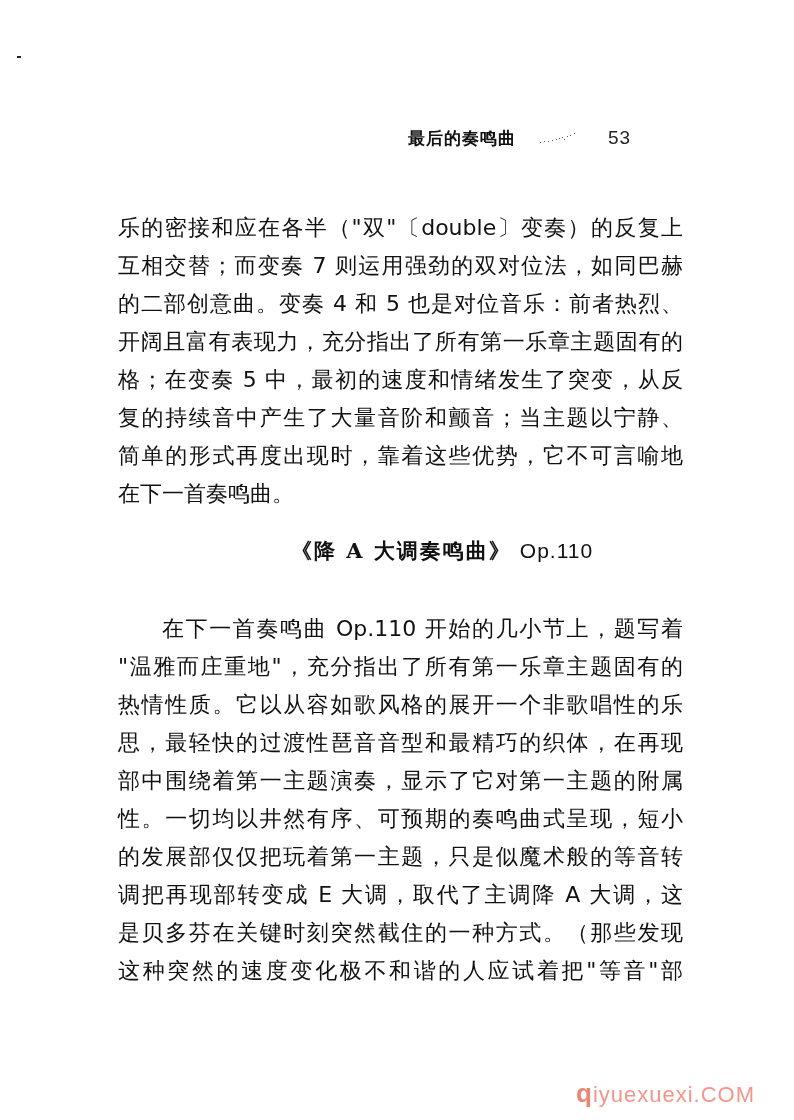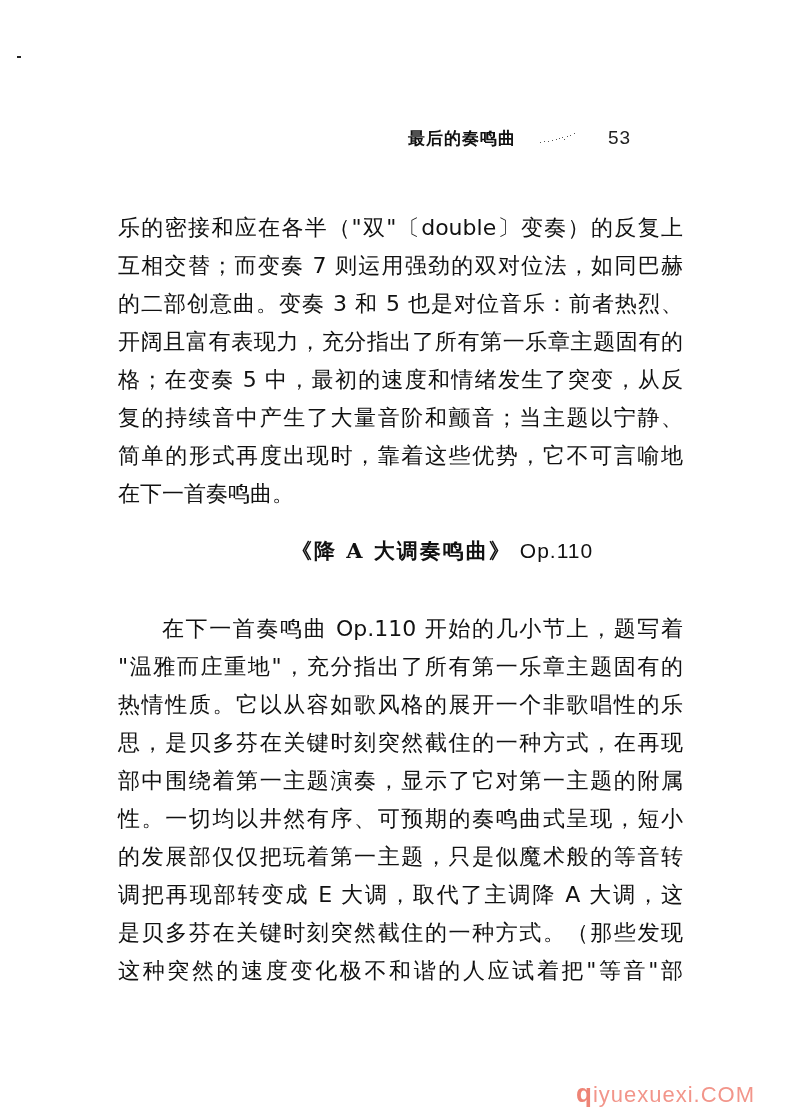--- a/index.html
+++ b/index.html
@@ -139,37 +139,37 @@
     <span style="left:29px;top:5px"></span>
     <span style="left:32px;top:4px"></span>
     <span style="left:36px;top:2px"></span>
   </span>
   <span class="page-number">53</span>
 </div>
 
 <div class="body-text para-1">
   <span class="line">乐的密接和应在各半（"双"〔double〕变奏）的反复上</span>
   <span class="line">互相交替；而变奏 7 则运用强劲的双对位法，如同巴赫</span>
-  <span class="line">的二部创意曲。变奏 3 和 5 也是对位音乐：前者热烈、</span>
+  <span class="line">的二部创意曲。变奏 4 和 5 也是对位音乐：前者热烈、</span>
   <span class="line">开阔且富有表现力，充分指出了所有第一乐章主题固有的</span>
   <span class="line">格；在变奏 5 中，最初的速度和情绪发生了突变，从反</span>
   <span class="line">复的持续音中产生了大量音阶和颤音；当主题以宁静、</span>
   <span class="line">简单的形式再度出现时，靠着这些优势，它不可言喻地</span>
   <span class="line last">在下一首奏鸣曲。</span>
 </div>
 
 <div class="section-heading">
   <span>《降 A 大调奏鸣曲》</span><span class="opus">Op.110</span>
 </div>
 
 <div class="body-text para-2">
   <span class="line">在下一首奏鸣曲 Op.110 开始的几小节上，题写着</span>
   <span class="line" style="text-indent:0">"温雅而庄重地"，充分指出了所有第一乐章主题固有的</span>
   <span class="line" style="text-indent:0">热情性质。它以从容如歌风格的展开一个非歌唱性的乐</span>
-  <span class="line" style="text-indent:0">思，是贝多芬在关键时刻突然截住的一种方式，在再现</span>
+  <span class="line" style="text-indent:0">思，最轻快的过渡性琶音音型和最精巧的织体，在再现</span>
   <span class="line" style="text-indent:0">部中围绕着第一主题演奏，显示了它对第一主题的附属</span>
   <span class="line" style="text-indent:0">性。一切均以井然有序、可预期的奏鸣曲式呈现，短小</span>
   <span class="line" style="text-indent:0">的发展部仅仅把玩着第一主题，只是似魔术般的等音转</span>
   <span class="line" style="text-indent:0">调把再现部转变成 E 大调，取代了主调降 A 大调，这</span>
   <span class="line" style="text-indent:0">是贝多芬在关键时刻突然截住的一种方式。（那些发现</span>
   <span class="line" style="text-indent:0">这种突然的速度变化极不和谐的人应试着把"等音"部</span>
 </div>
 
 <div class="watermark">
   <span class="q">q</span><span>iyuexuexi.COM</span>

